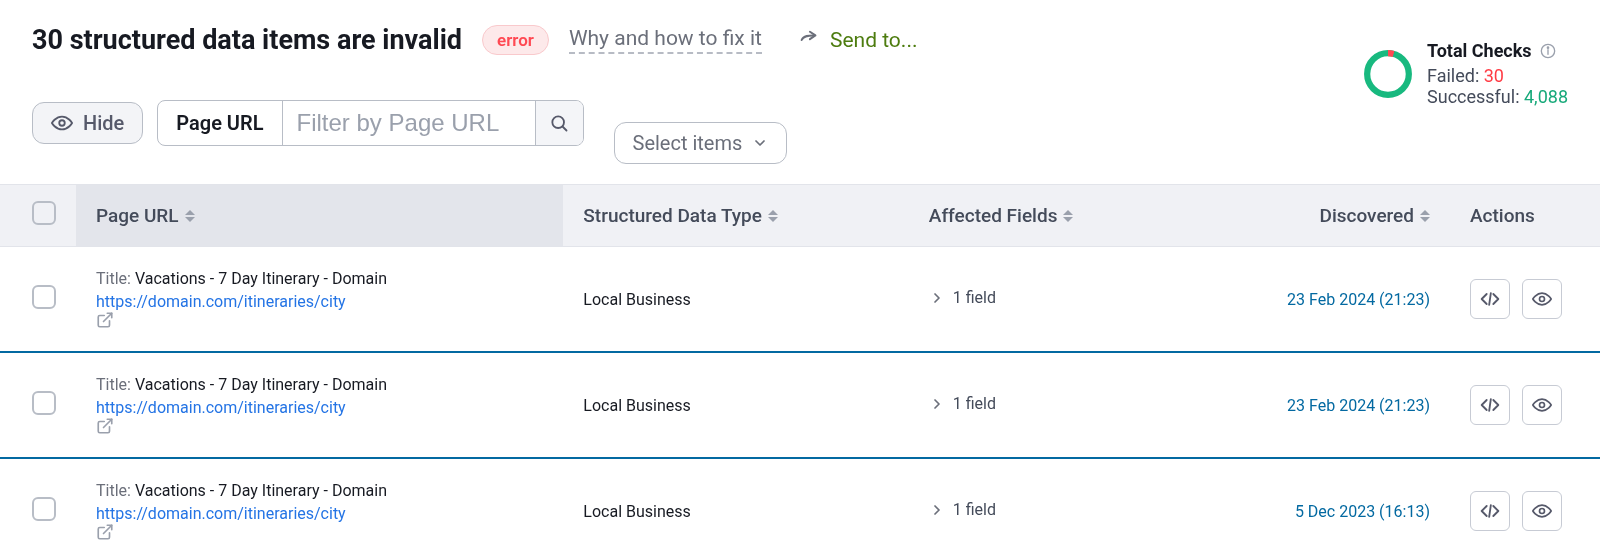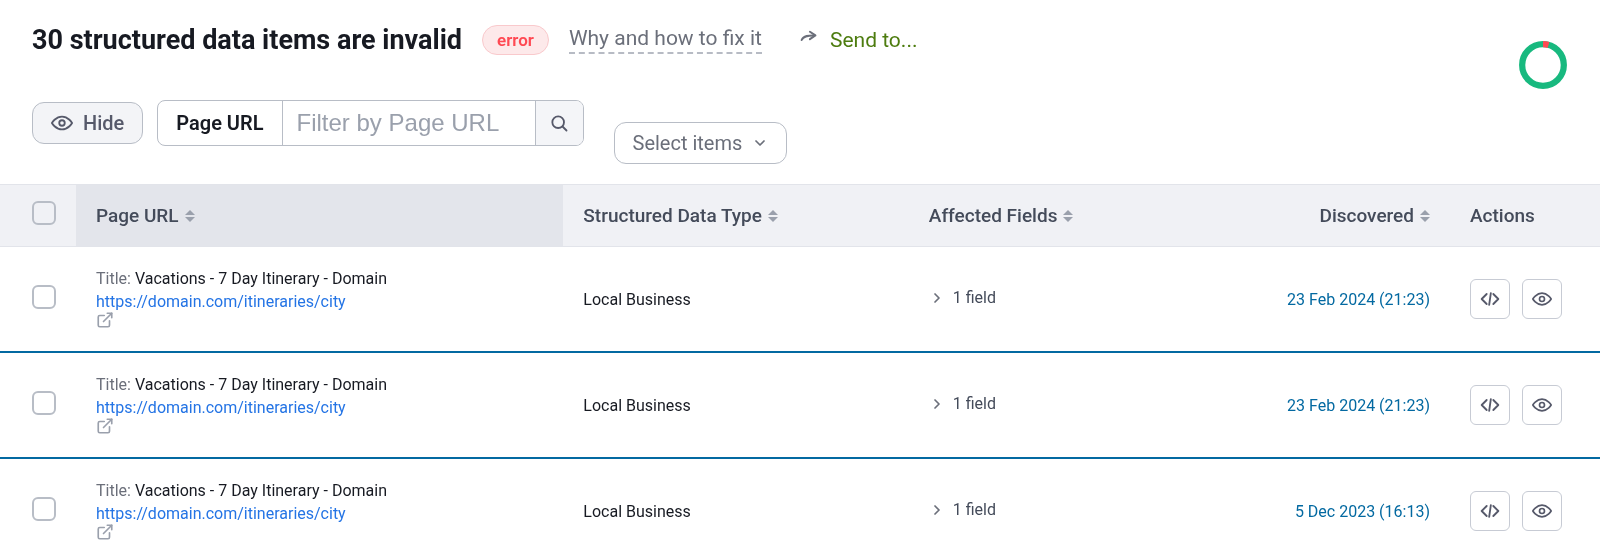--- a/index.html
+++ b/index.html
@@ -217,20 +217,38 @@
   </span>
 
 
   <div class="total-checks-block">
     <span>
       <svg class="progress-ring" viewBox="0 0 36 36">
         <circle cx="18" cy="18" r="15" fill="none" stroke="#18b97f" stroke-width="4.5"></circle>
         <path d="M18 3 a15 15 0 0 1 4 0.6" fill="none" stroke="#ff4953" stroke-width="4.5" stroke-linecap="butt"></path>
       </svg>
     </span>
+    <div>
+      <div class="tc-title-row">
+        <span class="tc-title">Total Checks</span>
+        <span class="tc-info">
+          <svg width="16" height="16" viewBox="0 0 24 24" fill="none" stroke="#9aa0ac" stroke-width="2" stroke-linecap="round">
+              <circle cx="12" cy="12" r="10"></circle>
+              <line x1="12" y1="10" x2="12" y2="17"></line>
+              <circle cx="12" cy="7" r="1" fill="#9aa0ac"></circle>
+            </svg>
+        </span>
+      </div>
+      <div class="tc-stats">
+        <span>Failed: </span><span class="tc-failed">30</span>
+      </div>
+      <div class="tc-stats">
+        <span>Successful: </span><span class="tc-success">4,088</span>
+      </div>
+    </div>
   </div>
 </div>
 
 <table class="tbl">
   <thead>
     <tr>
       <th class="col-check"><span class="chk"></span></th>
       <th class="col-pageurl">
         <span class="th-content">
             <span>Page URL</span>

